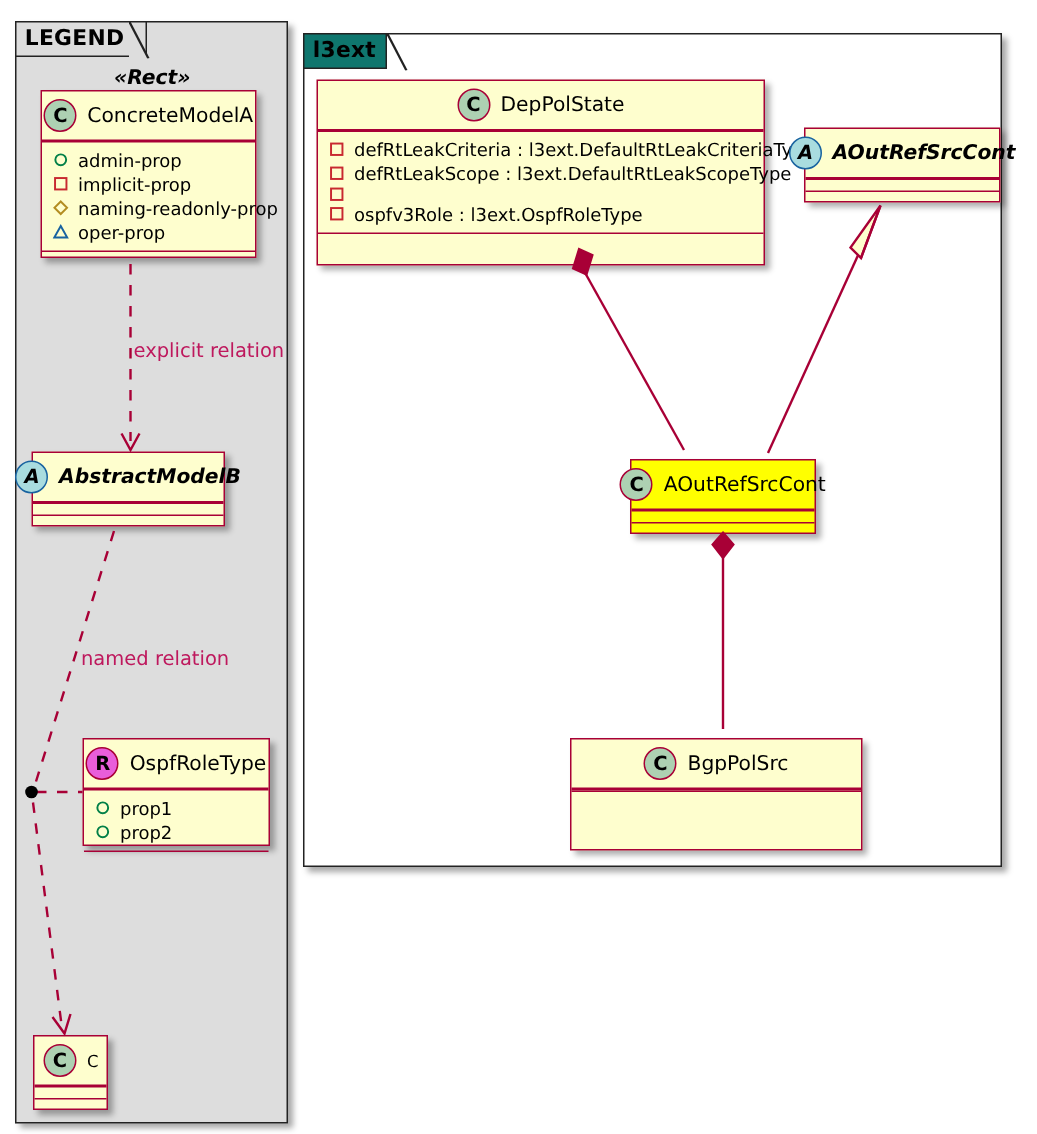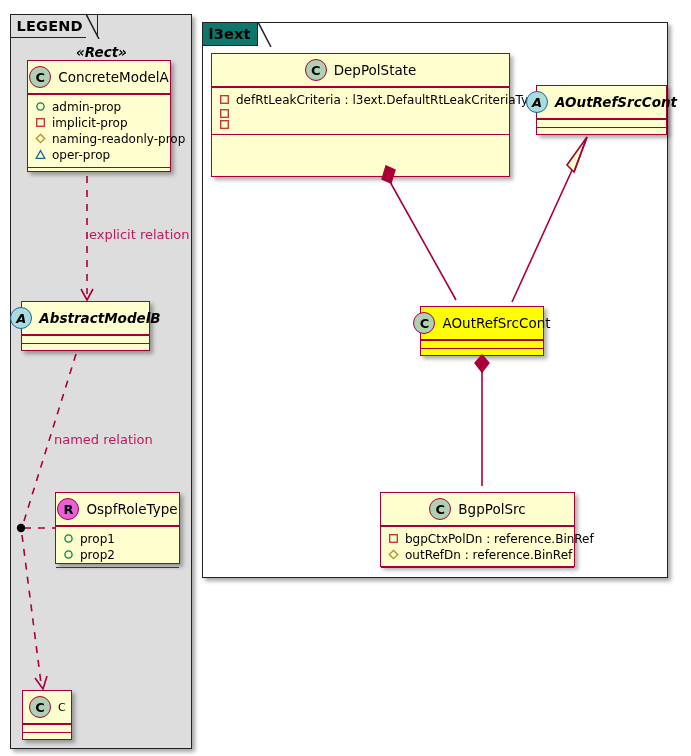--- a/index.html
+++ b/index.html
@@ -262,25 +262,32 @@
       <div class="attr">
         <svg class="gl" viewBox="0 0 11 11">
             <rect x="1.7" y="1.7" width="7.6" height="7.6" fill="none" stroke="#C82930" stroke-width="1.3"></rect>
           </svg>
         <span class="atext">defRtLeakCriteria : l3ext.DefaultRtLeakCriteriaType</span>
       </div>
       <div class="attr">
         <svg class="gl" viewBox="0 0 11 11">
             <rect x="1.7" y="1.7" width="7.6" height="7.6" fill="none" stroke="#C82930" stroke-width="1.3"></rect>
           </svg>
-      </div>
-      <div class="attr">
-        <svg class="gl" viewBox="0 0 11 11">
-            <rect x="1.7" y="1.7" width="7.6" height="7.6" fill="none" stroke="#C82930" stroke-width="1.3"></rect>
-          </svg>
+        <span class="atext">defRtLeakScope : l3ext.DefaultRtLeakScopeType</span>
+      </div>
+      <div class="attr">
+        <svg class="gl" viewBox="0 0 11 11">
+            <rect x="1.7" y="1.7" width="7.6" height="7.6" fill="none" stroke="#C82930" stroke-width="1.3"></rect>
+          </svg>
+      </div>
+      <div class="attr">
+        <svg class="gl" viewBox="0 0 11 11">
+            <rect x="1.7" y="1.7" width="7.6" height="7.6" fill="none" stroke="#C82930" stroke-width="1.3"></rect>
+          </svg>
+        <span class="atext">ospfv3Role : l3ext.OspfRoleType</span>
       </div>
     </div>
     <div class="sep"></div>
     <div class="empty-band" style="height:9px"></div>
   </div>
 
   <div class="cls" style="left:536px; top:85px; width:131px; height:50px;">
     <div class="cls-title" style="padding:5px 6px;">
       <span class="badge A">A</span>
       <span class="tname abstract">AOutRefSrcCont</span>
@@ -301,34 +308,20 @@
     <div class="sep"></div>
     <div class="empty-band" style="height:7px"></div>
   </div>
 
   <div class="cls" style="left:380px; top:492px; width:195px; height:75px;">
     <div class="cls-title">
       <span class="badge C">C</span>
       <span class="tname">BgpPolSrc</span>
     </div>
     <div class="sep"></div>
-    <div class="attrs">
-      <div class="attr">
-        <svg class="gl" viewBox="0 0 11 11">
-            <rect x="1.7" y="1.7" width="7.6" height="7.6" fill="none" stroke="#C82930" stroke-width="1.3"></rect>
-          </svg>
-        <span class="atext">bgpCtxPolDn : reference.BinRef</span>
-      </div>
-      <div class="attr">
-        <svg class="gl" viewBox="0 0 11 11">
-            <path d="M5.5,1.3 L9.7,5.5 L5.5,9.7 L1.3,5.5 Z" fill="none" stroke="#B38D22" stroke-width="1.3"></path>
-          </svg>
-        <span class="atext">outRefDn : reference.BinRef</span>
-      </div>
-    </div>
     <div class="sep"></div>
     <div class="empty-band" style="height:8px"></div>
   </div>
 
   <svg id="links" width="691" height="756" viewBox="0 0 691 756">
 
     <line x1="87" y1="176" x2="87" y2="294" stroke="#A80036" stroke-width="1.6" stroke-dasharray="7,7"></line>
     <path d="M81,289 L87,300 L93,289" fill="none" stroke="#A80036" stroke-width="1.6"></path>
 
     <line x1="76" y1="354" x2="24" y2="521" stroke="#A80036" stroke-width="1.6" stroke-dasharray="7,7"></line>

